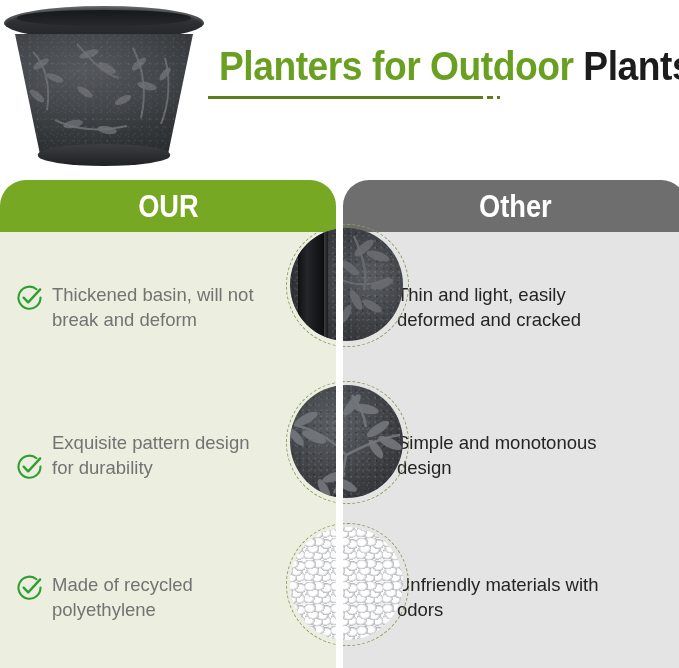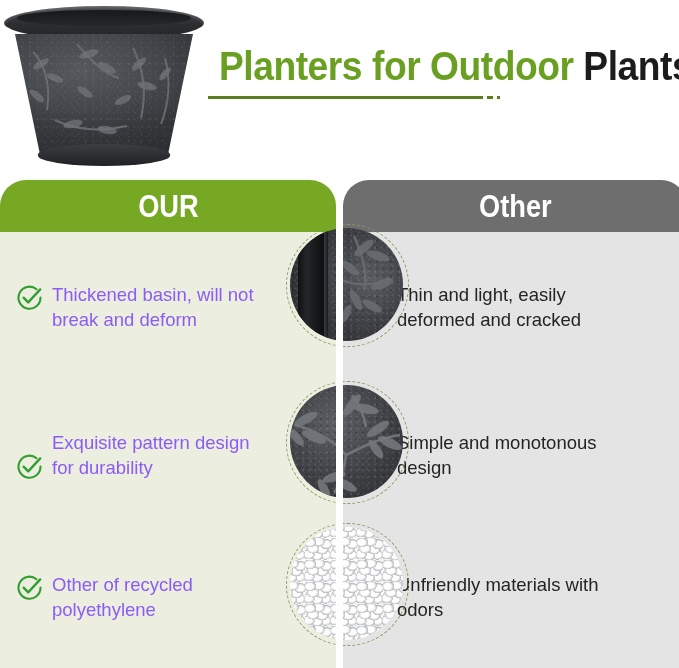--- a/index.html
+++ b/index.html
@@ -133,21 +133,21 @@
   .feature-r1{top:50px;}
   .feature-r2{top:198px;align-items:flex-end;}
   .feature-r3{top:340px;}
 
   .feature-icon{
     flex:0 0 auto;width:27px;height:27px;margin-top:2px;
   }
   .feature-text{
     font-size:18.5px;
     line-height:25px;
-    color:#8b5cf6;
+    color:#737373;
     font-family:"Liberation Sans","DejaVu Sans",sans-serif;
   }
   .feature-other .feature-text{color:#242424;}
 
   
   .circle{
     position:absolute;
     border-radius:50%;
     overflow:hidden;
     z-index:5;
@@ -297,21 +297,21 @@
           <span class="feature-text">Exquisite pattern design for durability</span>
         </div>
 
         <div class="feature feature-our feature-r3">
           <span class="feature-icon">
             <svg width="27" height="27" viewBox="0 0 27 27">
               <path d="M20.5 5.2 A11 11 0 1 0 24.5 13.5" fill="none" stroke="#2f9e2f" stroke-width="2.1" stroke-linecap="round"></path>
               <path d="M7.6 13.6 L12.2 18.4 L24.2 5.4" fill="none" stroke="#2f9e2f" stroke-width="2.3" stroke-linecap="round" stroke-linejoin="round"></path>
             </svg>
           </span>
-          <span class="feature-text">Other of recycled polyethylene</span>
+          <span class="feature-text">Made of recycled polyethylene</span>
         </div>
 
       </div>
     </div>
 
     <div class="panel panel-other">
       <div class="panel-head">
         <span class="panel-head-label">Other</span>
       </div>
       <div class="panel-body">

